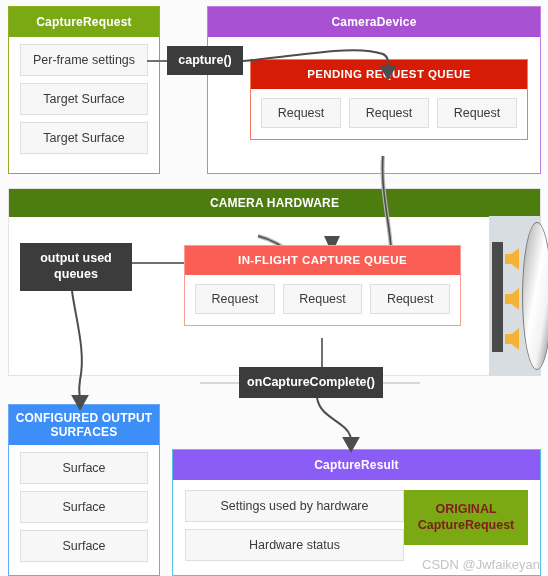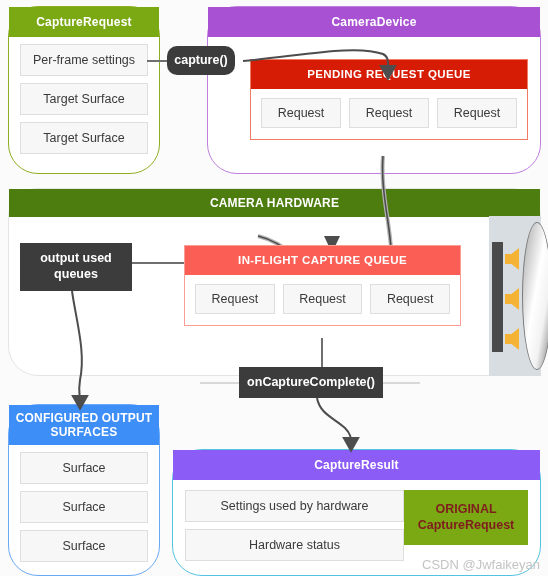--- a/index.html
+++ b/index.html
@@ -14,21 +14,20 @@
     background: #fbfbfb;
     font-family: "Liberation Sans", sans-serif;
     overflow: hidden;
   }
 
   
   .panel {
     position: absolute;
     background: #ffffff;
     box-sizing: border-box;
-    border-radius: 30px;
   }
   .panel-header {
     box-sizing: border-box;
     width: 100%;
     color: #ffffff;
     font-weight: bold;
     font-size: 12px;
     text-align: center;
     letter-spacing: .2px;
     display: flex;
@@ -105,21 +104,21 @@
     font-weight: bold;
     font-size: 12.5px;
     display: flex;
     align-items: center;
     justify-content: center;
     text-align: center;
     line-height: 1.25;
     box-sizing: border-box;
     z-index: 40;
   }
-  #capture-call  { left: 167px; top: 46px;  width: 68px; height: 29px; border-radius: 10px; }
+  #capture-call  { left: 167px; top: 46px;  width: 76px; height: 29px; }
   #output-queues { left: 20px;  top: 243px; width: 112px; height: 48px; padding: 0 6px; }
   #on-complete   { left: 239px; top: 367px; width: 144px; height: 31px; }
 
   
   #inflight-queue {
     position: absolute;
     left: 184px; top: 245px; width: 277px;
     border: 1px solid #f99d95;
     background: #fff;
     box-sizing: border-box;

